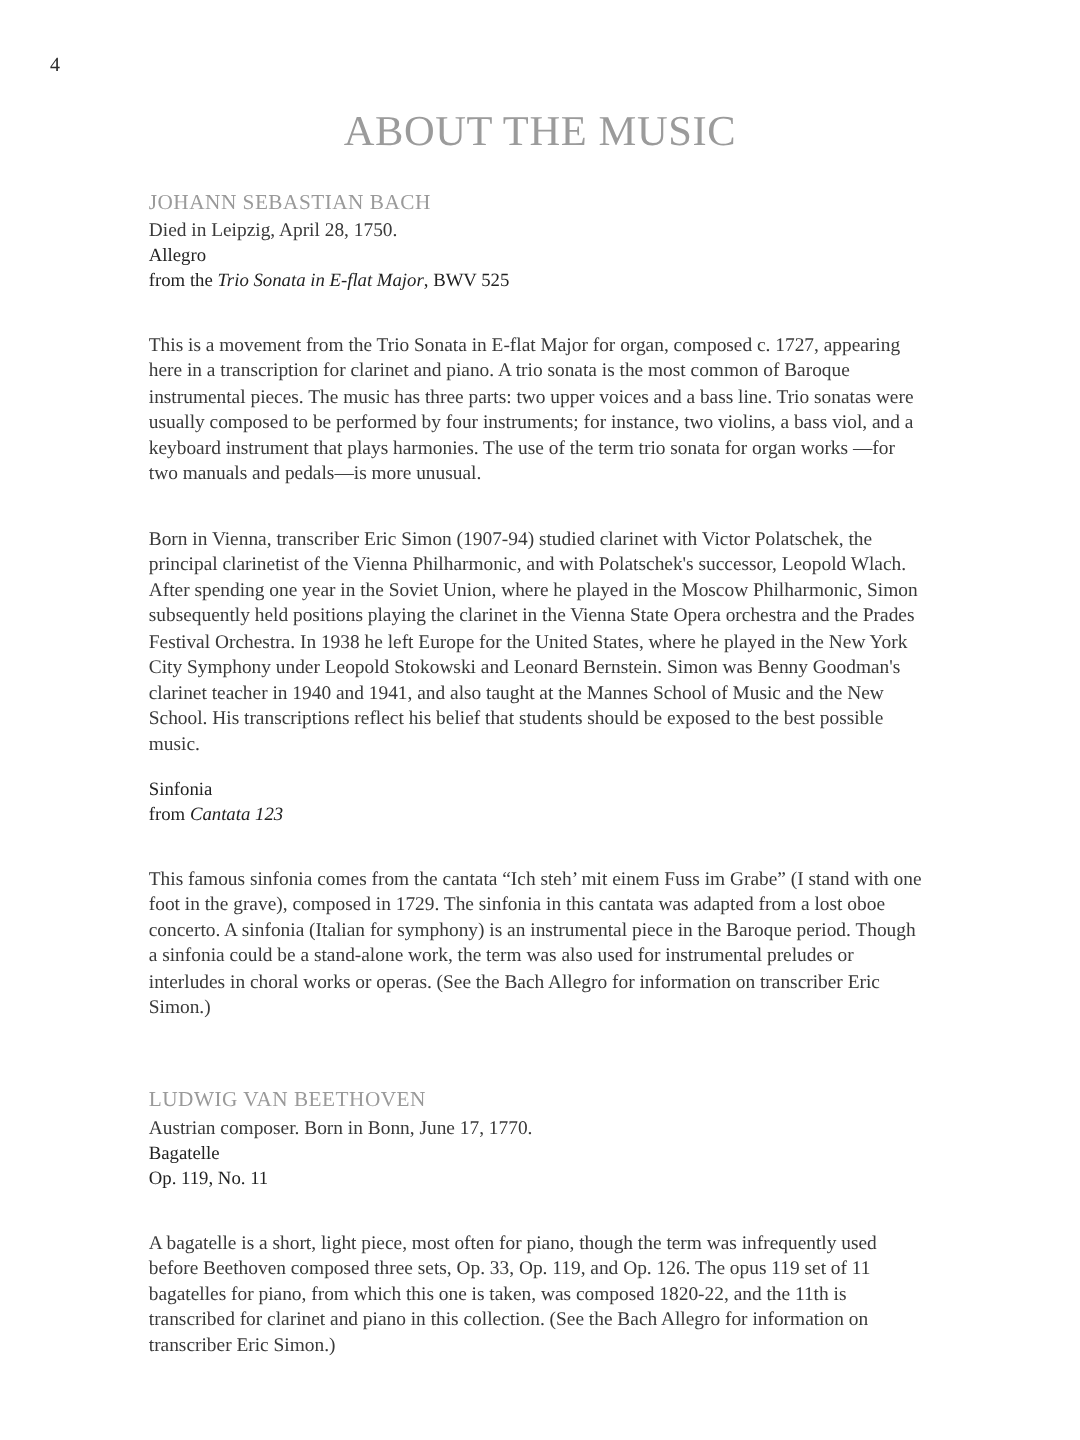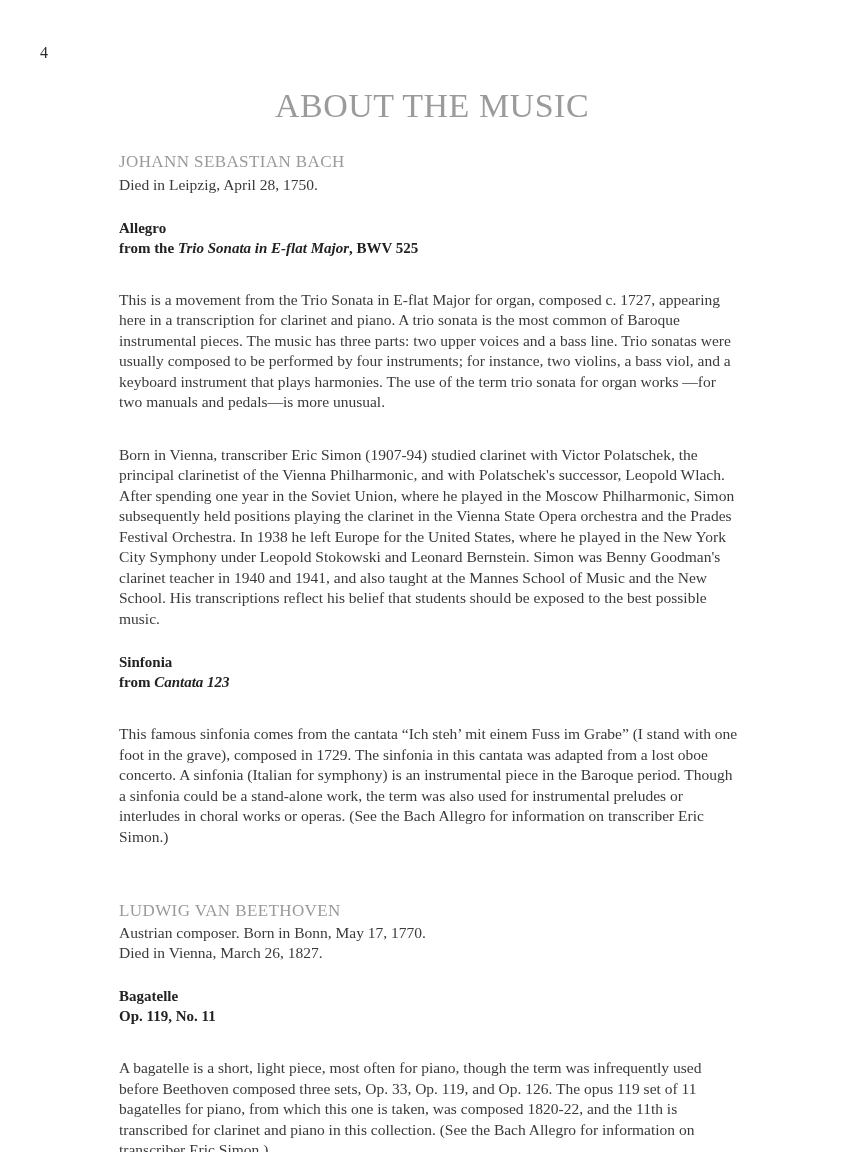--- a/index.html
+++ b/index.html
@@ -58,22 +58,21 @@
     margin: 0 0 3px 0;
   }
 
   .bio-line {
     font-size: 15.5px;
     color: #3a3a3a;
     line-height: 20px;
   }
 
   .work-block {
-    margin-top: 23px;
-    font-weight: bold;
+    font-weight: normal;
     font-size: 15px;
     color: #222222;
     line-height: 20px;
   }
 
   .work-block .work-title-italic {
     font-style: italic;
   }
 
   .body-text {
@@ -114,22 +113,21 @@
         <div>Sinfonia</div>
         <div><span>from </span><span class="work-title-italic">Cantata 123</span><span></span></div>
       </div>
       <p class="body-text">This famous sinfonia comes from the cantata “Ich steh’ mit einem Fuss im Grabe” (I stand with one foot in the grave), composed in 1729. The sinfonia in this cantata was adapted from a lost oboe concerto. A sinfonia (Italian for symphony) is an instrumental piece in the Baroque period. Though a sinfonia could be a stand-alone work, the term was also used for instrumental preludes or interludes in choral works or operas. (See the Bach Allegro for information on transcriber Eric Simon.)</p>
     </div>
 
     <div class="section-gap"></div>
 
     <div>
       <div class="composer-name">LUDWIG VAN BEETHOVEN</div>
-      <div class="bio-line">Austrian composer. Born in Bonn, May 17, 1770.</div>
-      <div class="bio-line">Died in Vienna, March 26, 1827.</div>
+      <div class="bio-line">Austrian composer. Born in Bonn, June 17, 1770.</div>
 
       <div class="work-block">
         <div>Bagatelle</div>
         <div><span>Op. 119, No. 11</span><span class="work-title-italic"></span><span></span></div>
       </div>
       <p class="body-text">A bagatelle is a short, light piece, most often for piano, though the term was infrequently used before Beethoven composed three sets, Op. 33, Op. 119, and Op. 126. The opus 119 set of 11 bagatelles for piano, from which this one is taken, was composed 1820-22, and the 11th is transcribed for clarinet and piano in this collection. (See the Bach Allegro for information on transcriber Eric Simon.)</p>
     </div>
 
   </div>
 </div>

